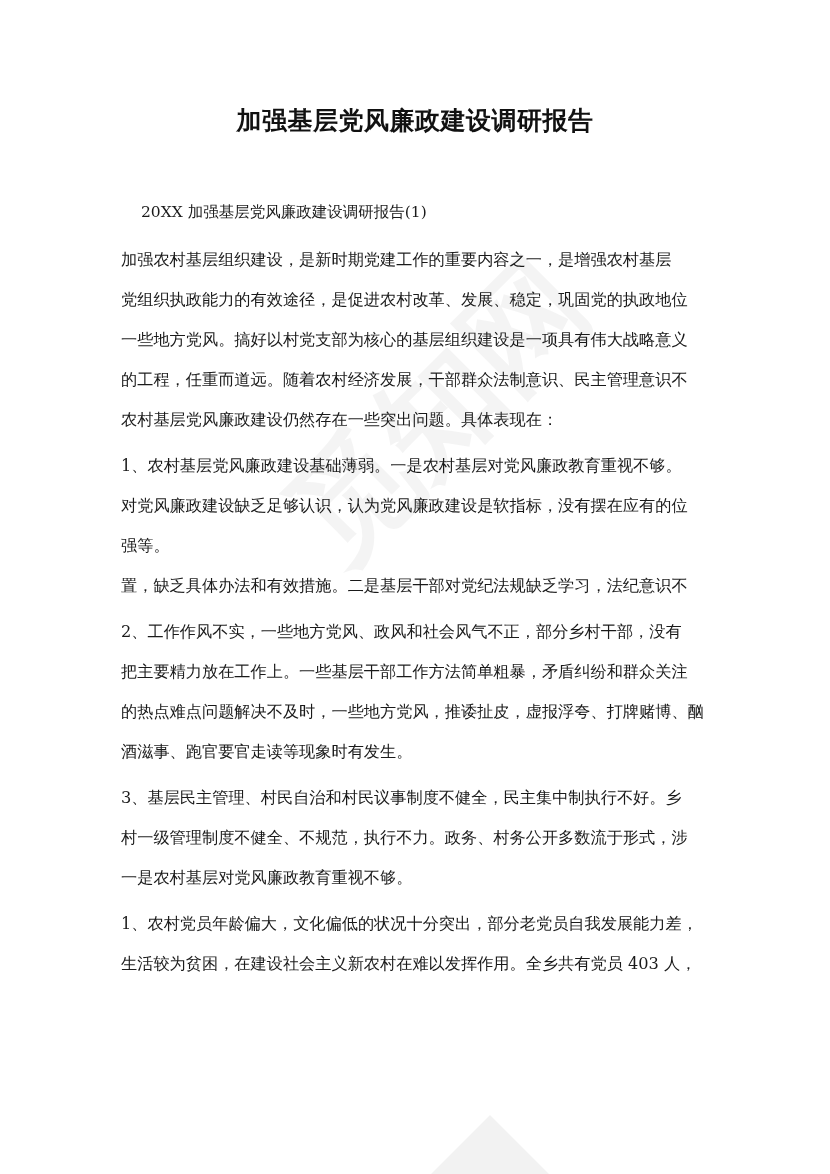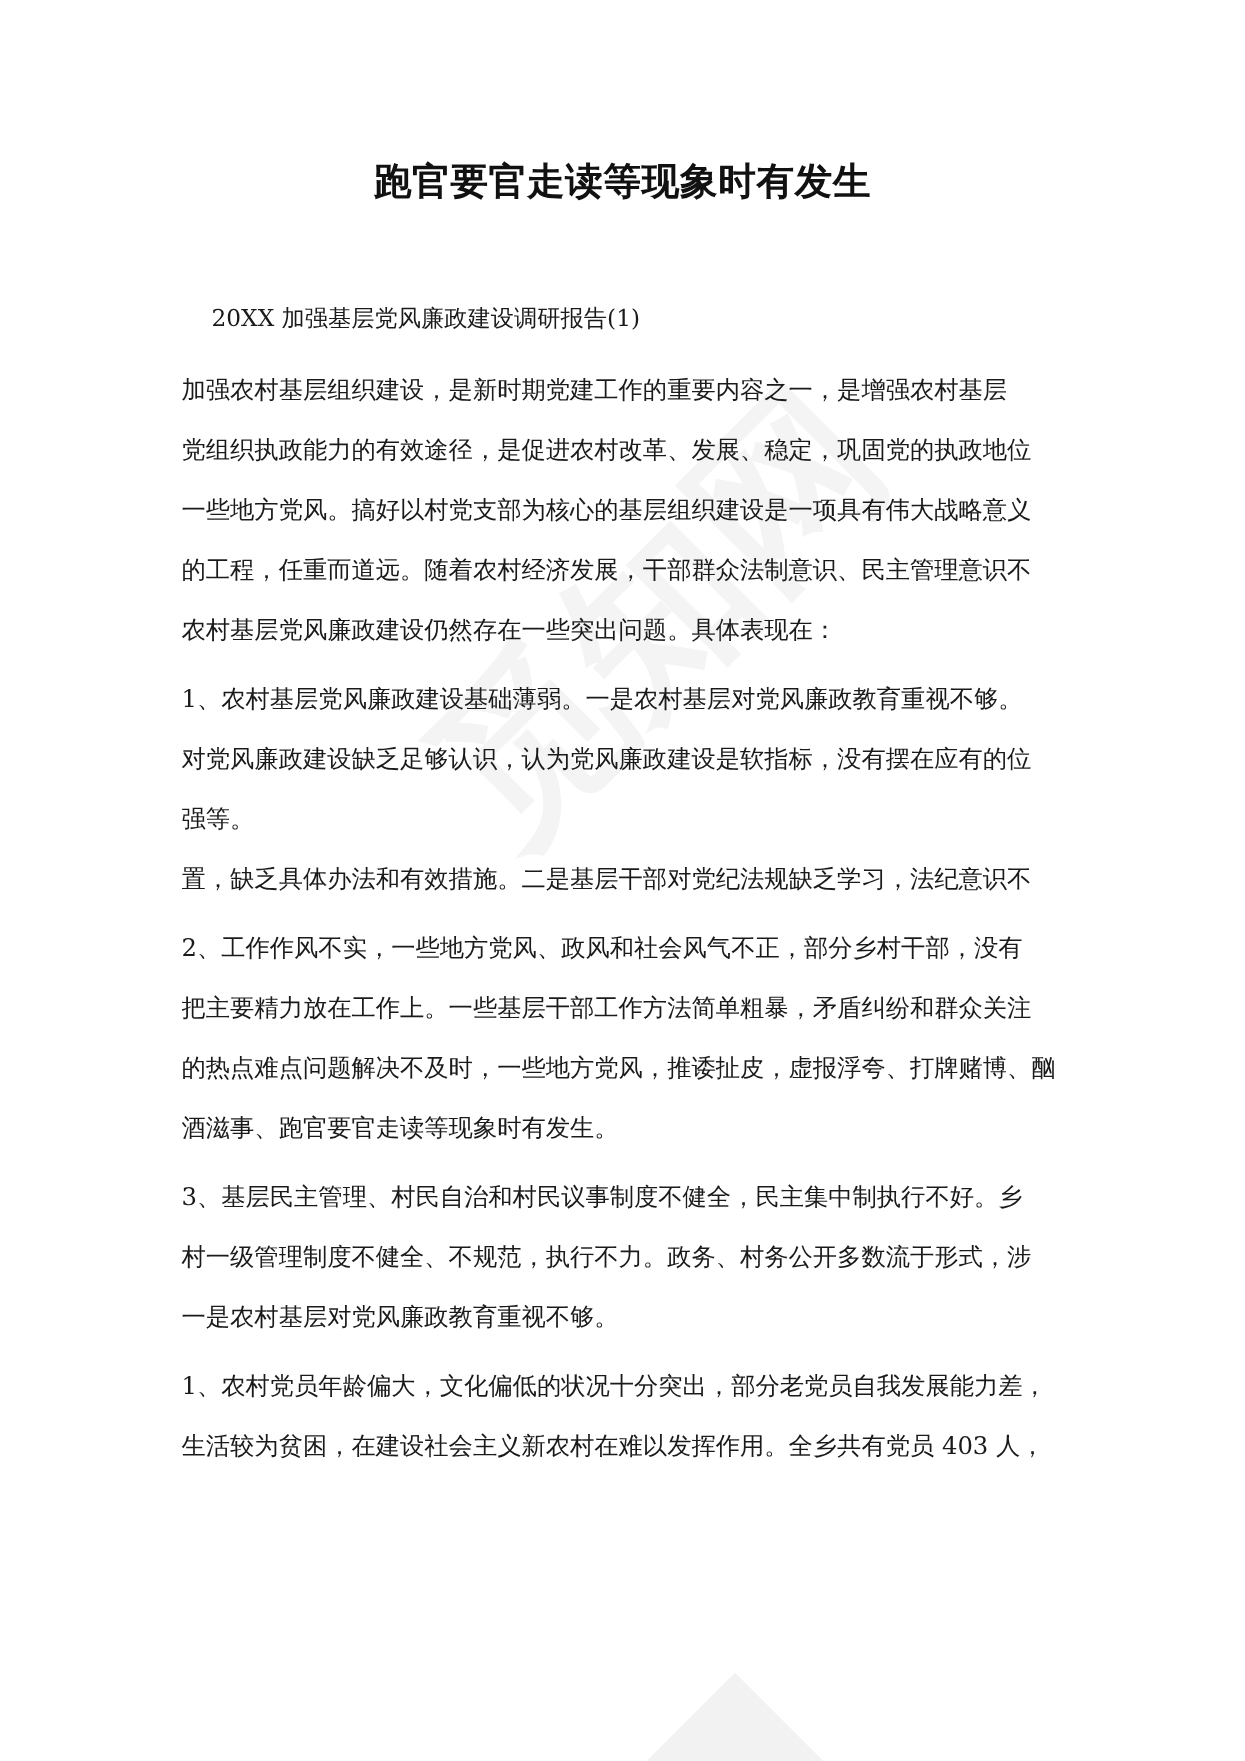--- a/index.html
+++ b/index.html
@@ -20,21 +20,21 @@
             border-left: 60px solid transparent; border-right: 60px solid transparent;
             border-bottom: 60px solid rgba(0,0,0,0.05); }
 </style>
 </head>
 <body>
 
 <div class="page">
   <div class="watermark wm1">觅知网</div>
   <div class="wm-tri"></div>
 
-  <h1 class="title" style="margin:0;">跑官要官走读等现象时有发生</h1>
+  <h1 class="title" style="margin:0;">加强基层党风廉政建设调研报告</h1>
 
   <div class="body">
     <div class="subtitle">20XX 加强基层党风廉政建设调研报告(1)</div>
 
     <p class="para">
       <span class="line"> 加强农村基层组织建设，是新时期党建工作的重要内容之一，是增强农村基层</span>
       <span class="line">党组织执政能力的有效途径，是促进农村改革、发展、稳定，巩固党的执政地位</span>
       <span class="line">一些地方党风。搞好以村党支部为核心的基层组织建设是一项具有伟大战略意义</span>
       <span class="line">的工程，任重而道远。随着农村经济发展，干部群众法制意识、民主管理意识不</span>
       <span class="line">农村基层党风廉政建设仍然存在一些突出问题。具体表现在：</span>

